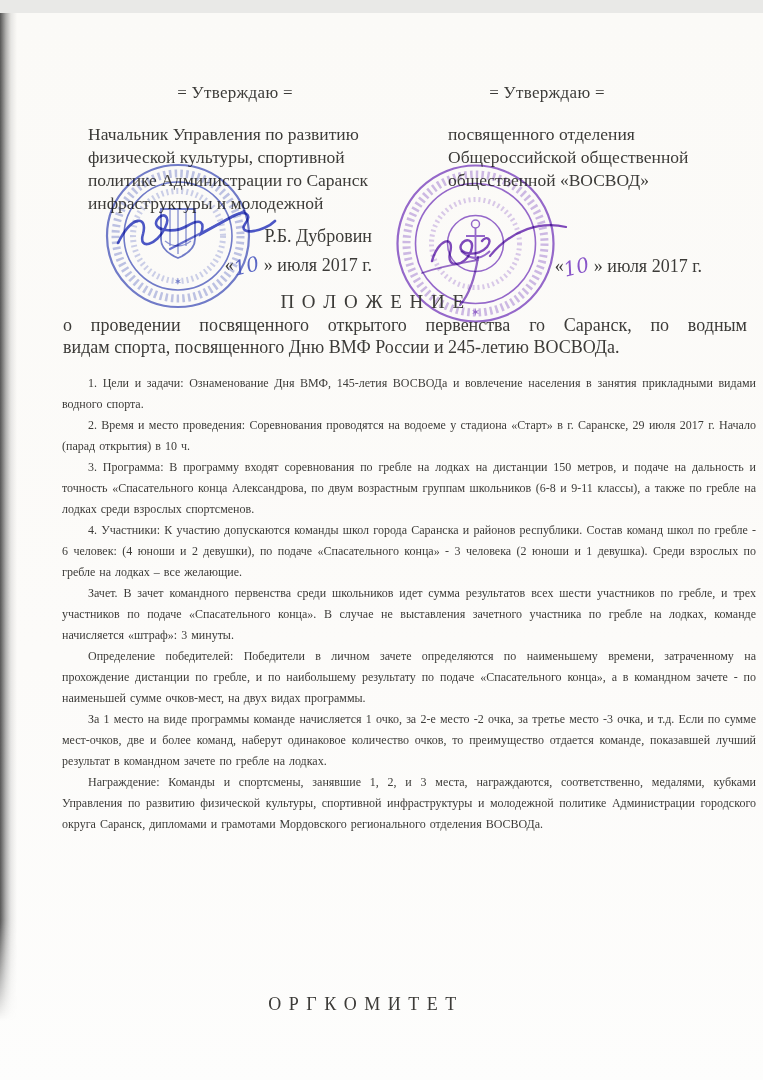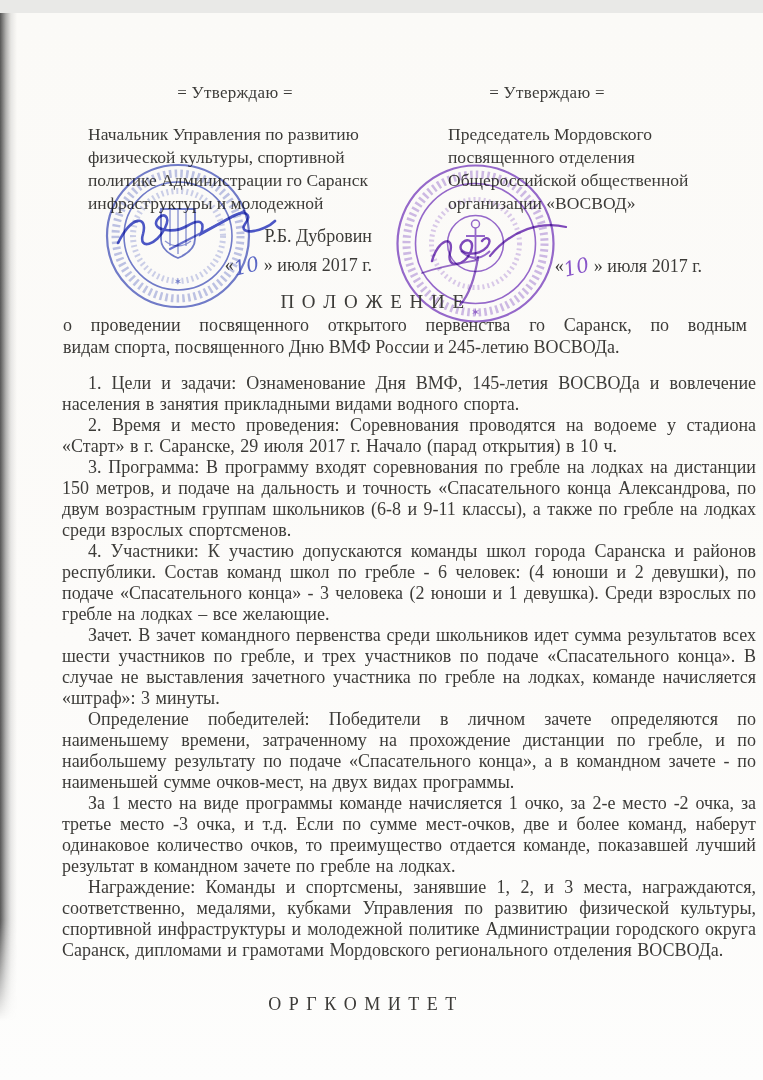--- a/index.html
+++ b/index.html
@@ -43,21 +43,21 @@
   .stamp-left .fl{fill:var(--ink-left,#4a58c0);}
   .stamp-right .ln{stroke:var(--ink-right,#7d44c4);fill:none;}
   .stamp-right .fl{fill:var(--ink-right,#7d44c4);}
   .sig-left path{stroke:#3946c6;fill:none;stroke-linecap:round;}
   .sig-right path{stroke:#7236b8;fill:none;stroke-linecap:round;}
   .doc-title{position:absolute;left:63px;top:278px;width:620px;text-align:center;
     font-size:19px;letter-spacing:1.5px;}
   .doc-subtitle{position:absolute;left:63px;top:301px;width:684px;font-size:18px;line-height:22px;}
   .doc-subtitle .l1{text-align:justify;text-align-last:justify;}
   .doc-subtitle .l2{text-align:left;}
-  .body-text{position:absolute;left:62px;top:360px;width:694px;font-size:18px;line-height:21px;}
+  .body-text{position:absolute;left:62px;top:360px;width:694px;font-size:12px;line-height:21px;}
   .body-text p{margin:0;text-align:justify;text-indent:26px;word-spacing:1px;}
   .footer-line{position:absolute;left:63px;top:981px;width:600px;text-align:center;
     font-size:18px;letter-spacing:1.5px;}
 </style>
 </head>
 <body>
 
 <div class="page">
   <div class="scan-edge"></div>
 
@@ -65,24 +65,23 @@
   <div class="hdr hdr-right">= Утверждаю =</div>
 
   <div class="appr appr-left">
     <div>Начальник Управления по развитию</div>
     <div>физической культуры, спортивной</div>
     <div>политике Администрации го Саранск</div>
     <div>инфраструктуры и молодежной</div>
   </div>
 
   <div class="appr appr-right">
-    <div>Председатель Мордовского</div>
     <div>посвященного отделения</div>
     <div>Общероссийской общественной</div>
-    <div>организации «ВОСВОД»</div>
+    <div>общественной «ВОСВОД»</div>
   </div>
 
   <svg class="stamp stamp-left" width="150" height="150" viewBox="0 0 150 150">
     <circle class="ln" cx="75" cy="75" r="71" stroke-width="2.2"></circle>
     <circle class="ln" cx="75" cy="75" r="54" stroke-width="1.6"></circle>
     <circle class="ln" cx="75" cy="75" r="62.5" stroke-width="8" stroke-dasharray="2.5 3.2" opacity=".45"></circle>
     <circle class="ln" cx="75" cy="75" r="45" stroke-width="6" stroke-dasharray="2 3" opacity=".35"></circle>
     <path class="ln" d="M58,48 h34 v30 q0,12 -17,19 q-17,-7 -17,-19 z" stroke-width="1.8"></path>
     <path class="ln" d="M67,48 v37 M75,48 v45 M83,48 v37" stroke-width="1.4" opacity=".8"></path>
     <path class="ln" d="M62,80 q13,10 26,0" stroke-width="1.4" opacity=".8"></path>

